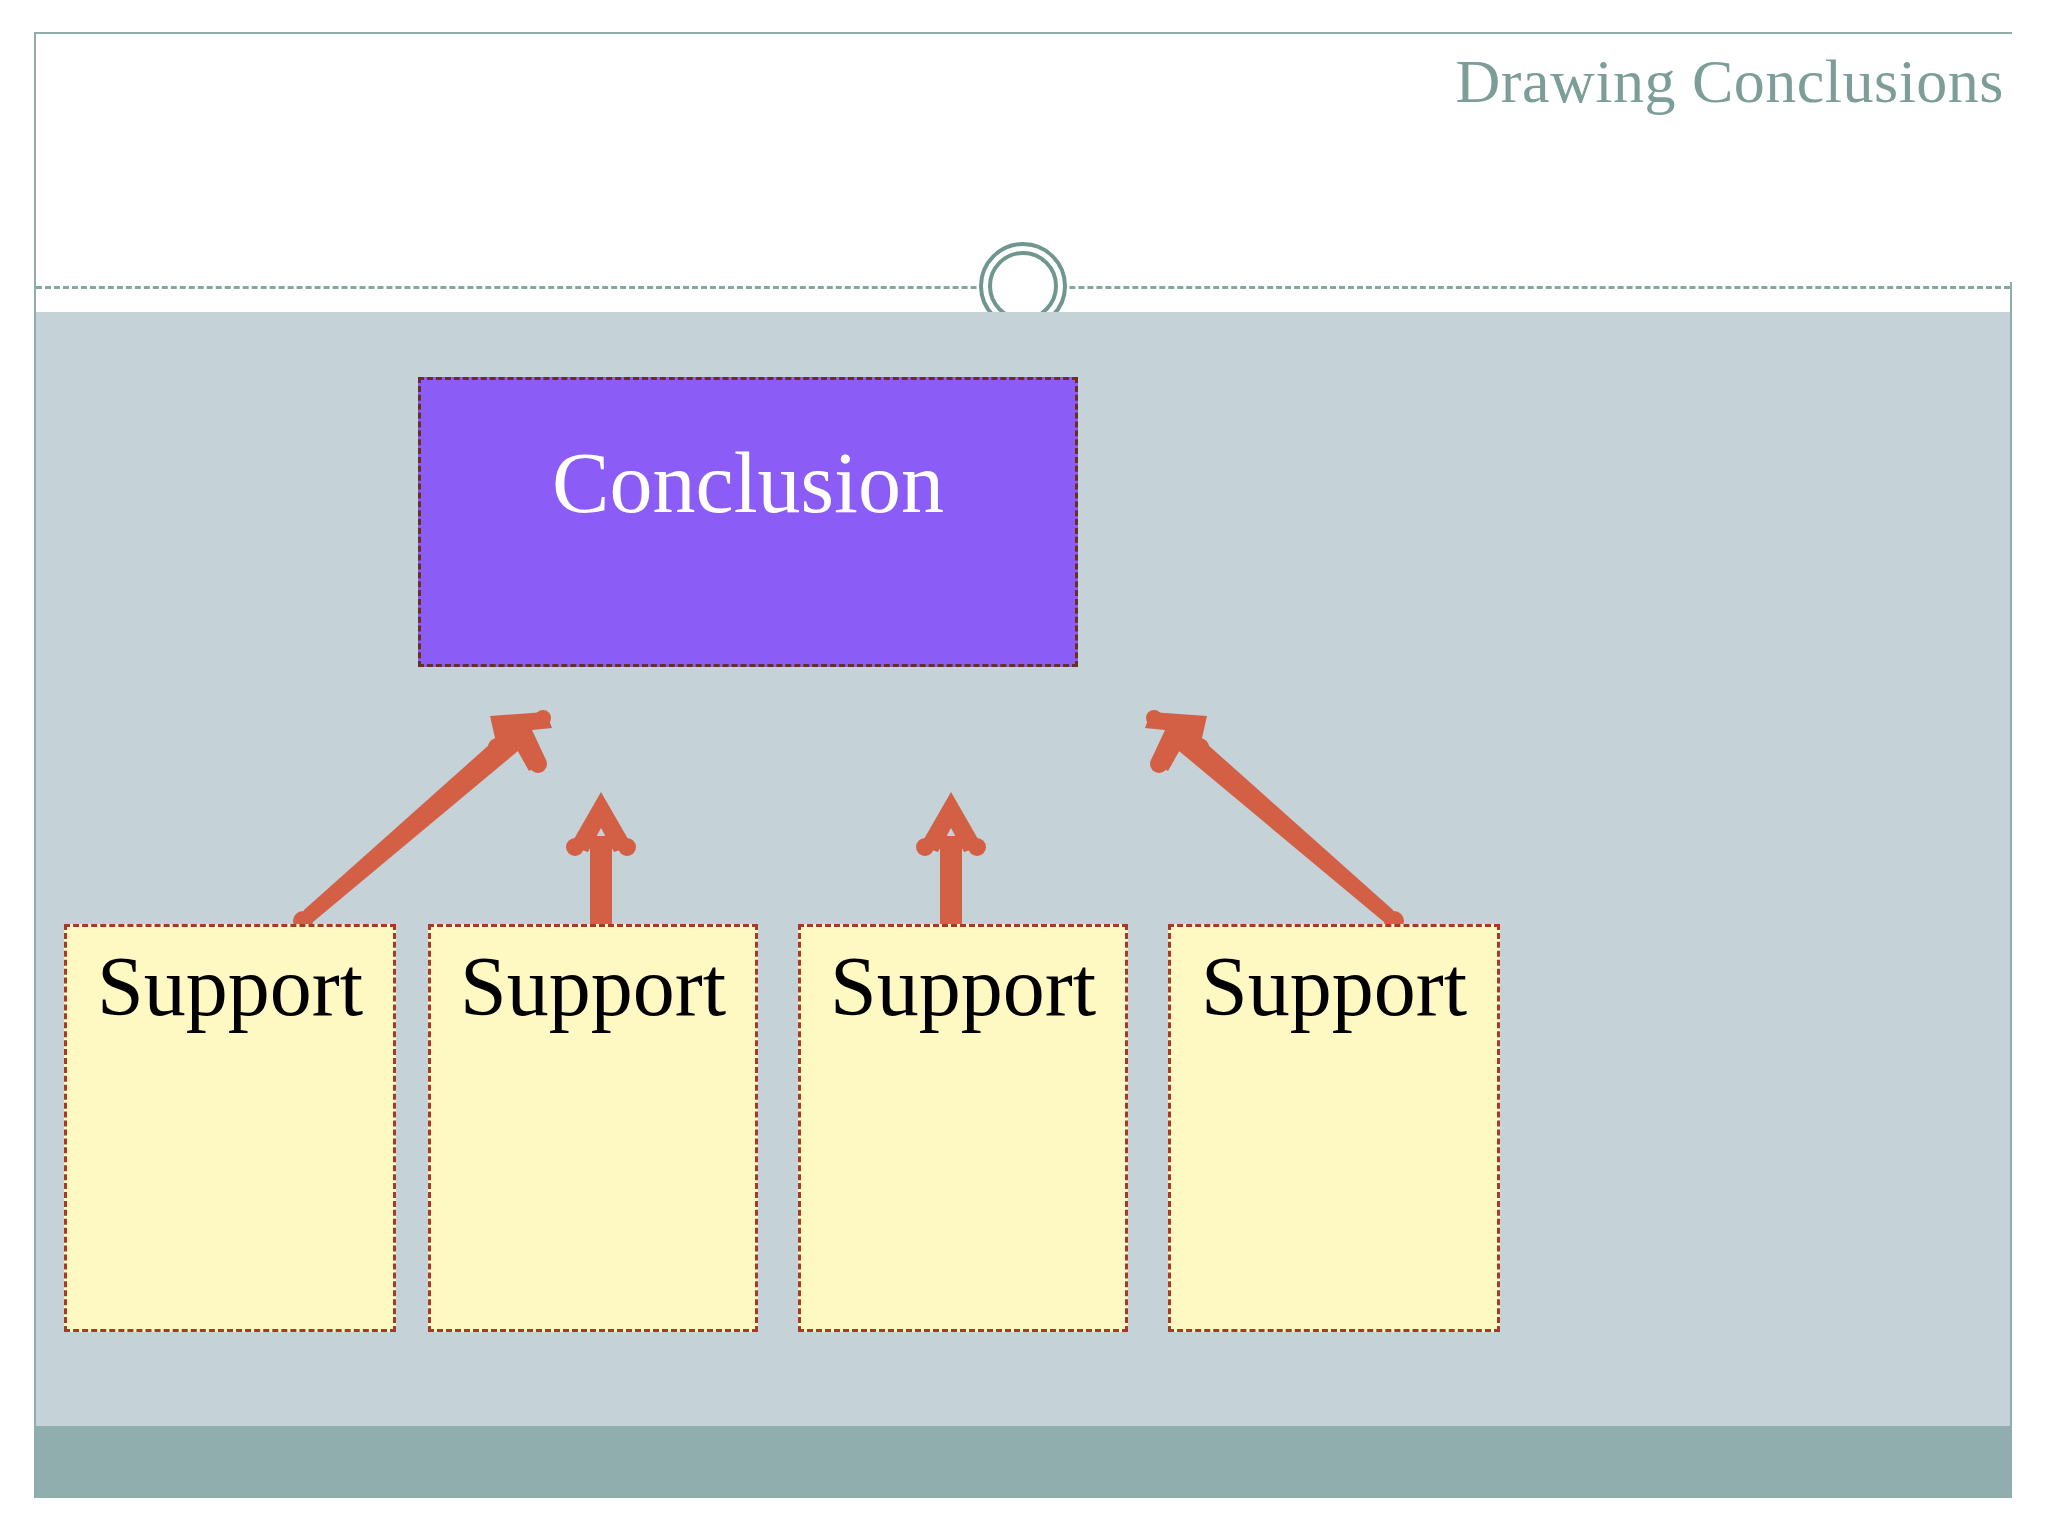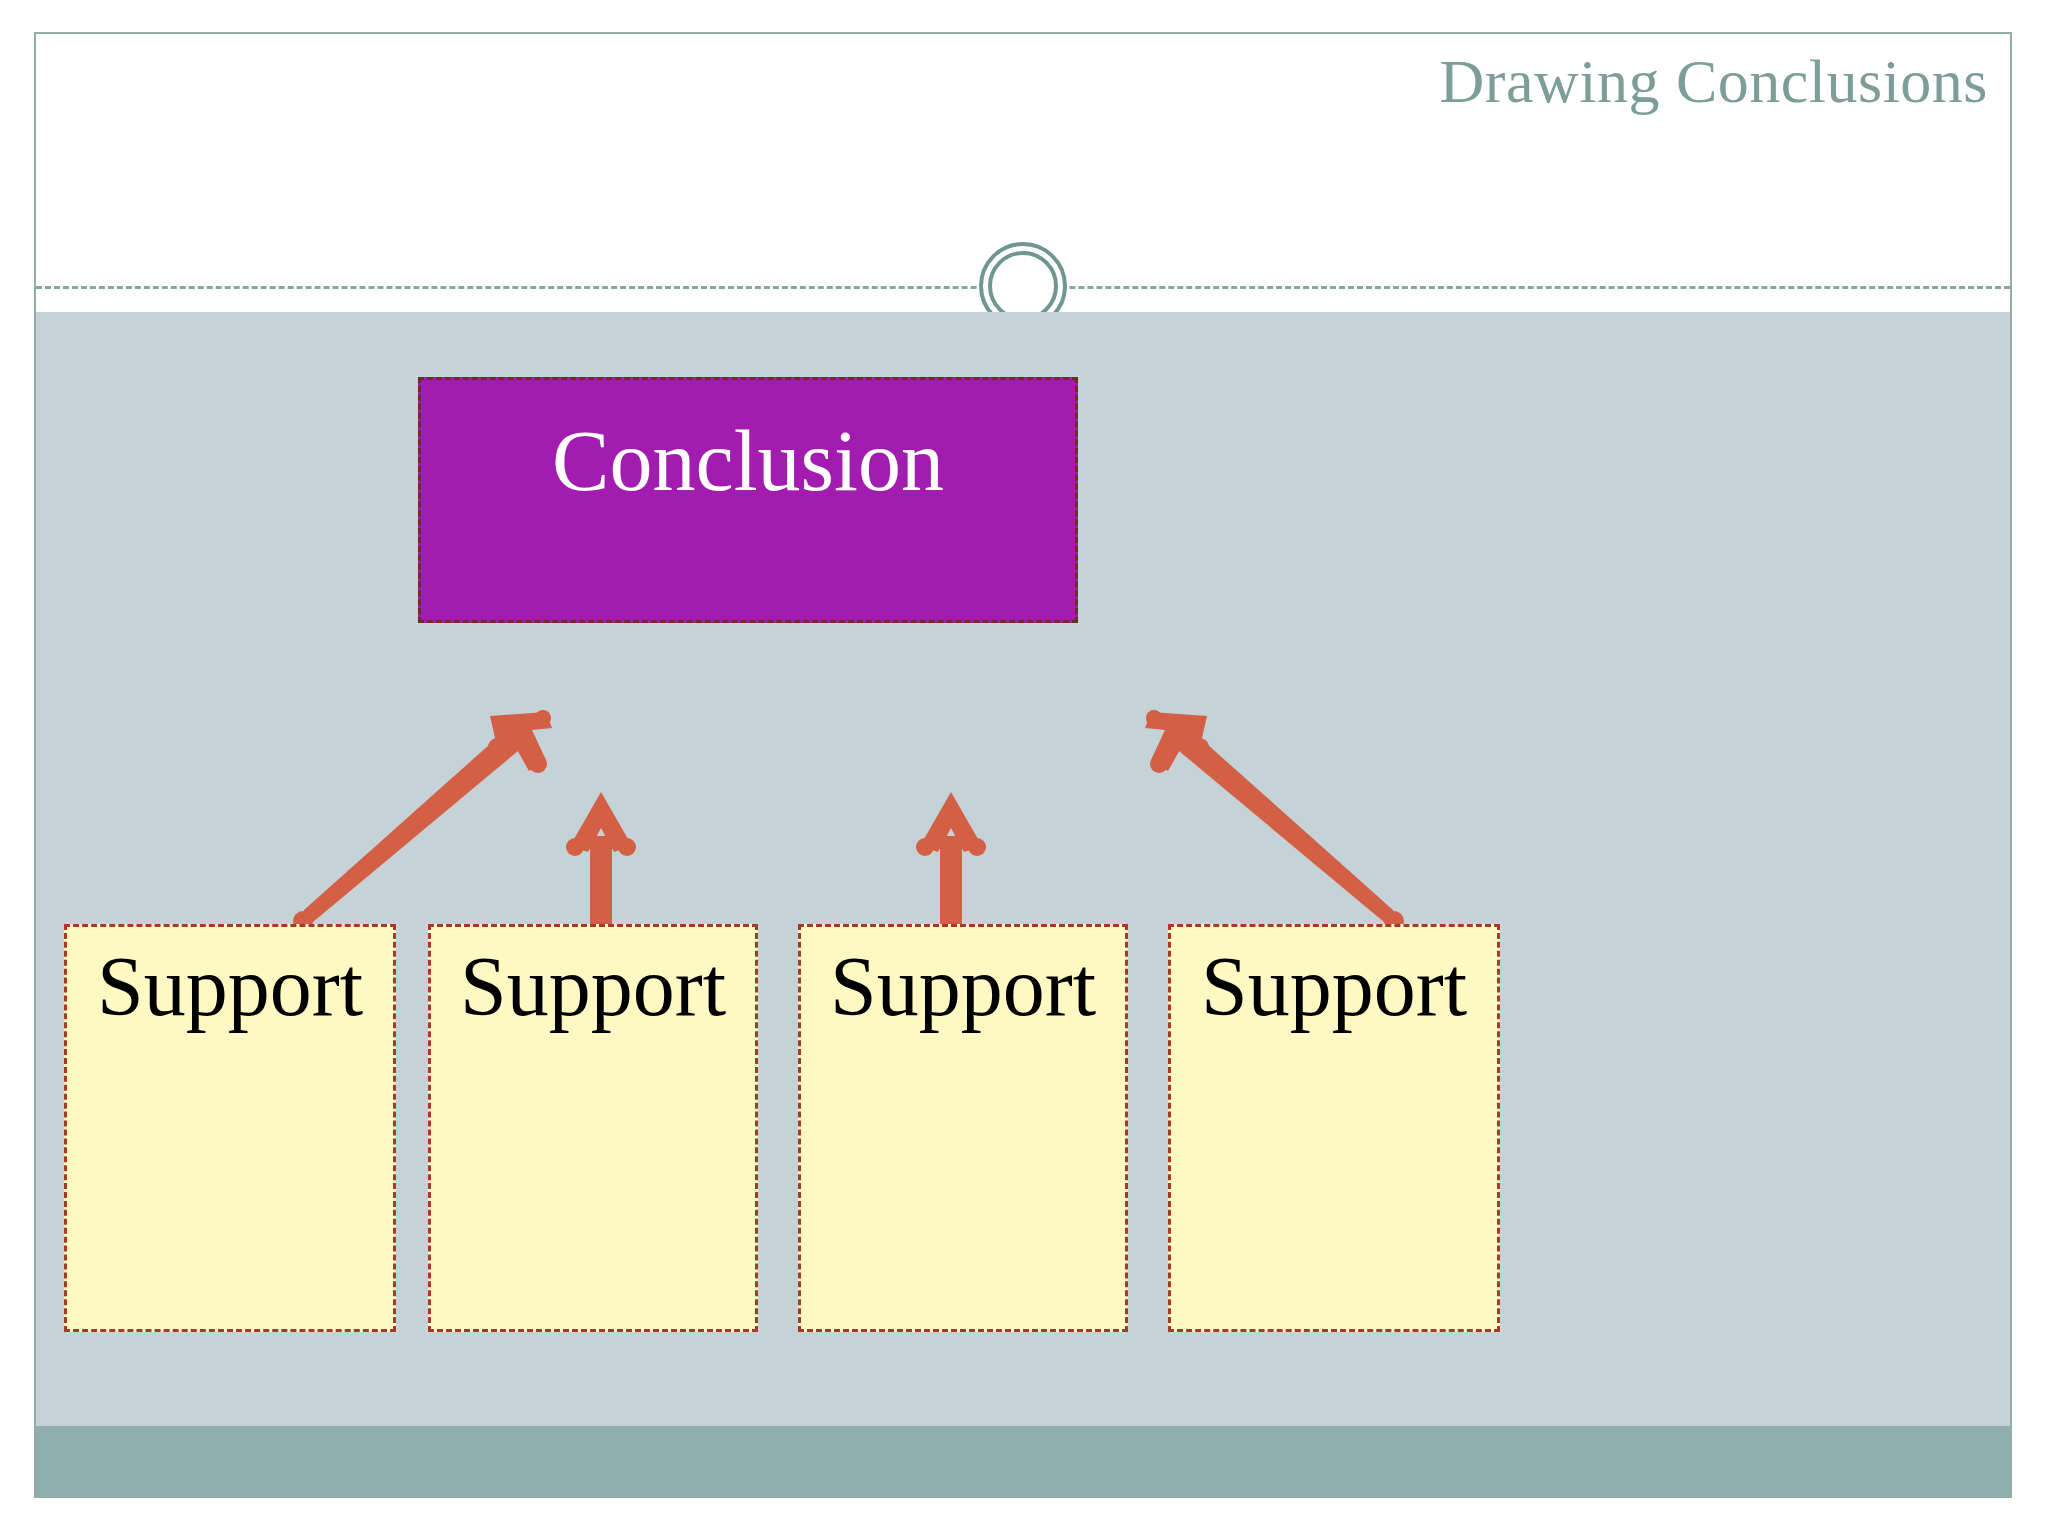--- a/index.html
+++ b/index.html
@@ -23,21 +23,21 @@
     width: 1978px;
     height: 1466px;
     background: #ffffff;
     border: 2px solid #8fada9;
     box-sizing: border-box;
   }
 
   
   #header-band {
     position: absolute;
-    left: 0;
+    left: 16px;
     top: 0;
     width: 100%;
     height: 248px;
     background: #ffffff;
   }
   #slide-title {
     position: absolute;
     right: 22px;
     top: 12px;
     font-family: "Liberation Serif", serif;
@@ -103,22 +103,22 @@
     height: 70px;
     background: #90aead;
   }
 
   
   #conclusion-box {
     position: absolute;
     left: 382px;
     top: 65px;
     width: 660px;
-    height: 246px;
-    background: #a21caf;
+    height: 290px;
+    background: #8b5cf6;
     border: 3px dashed #6b2f22;
     box-sizing: border-box;
     display: flex;
     align-items: center;
     justify-content: center;
   }
   #conclusion-label {
     font-family: "Liberation Serif", serif;
     font-size: 86px;
     color: #ffffff;

